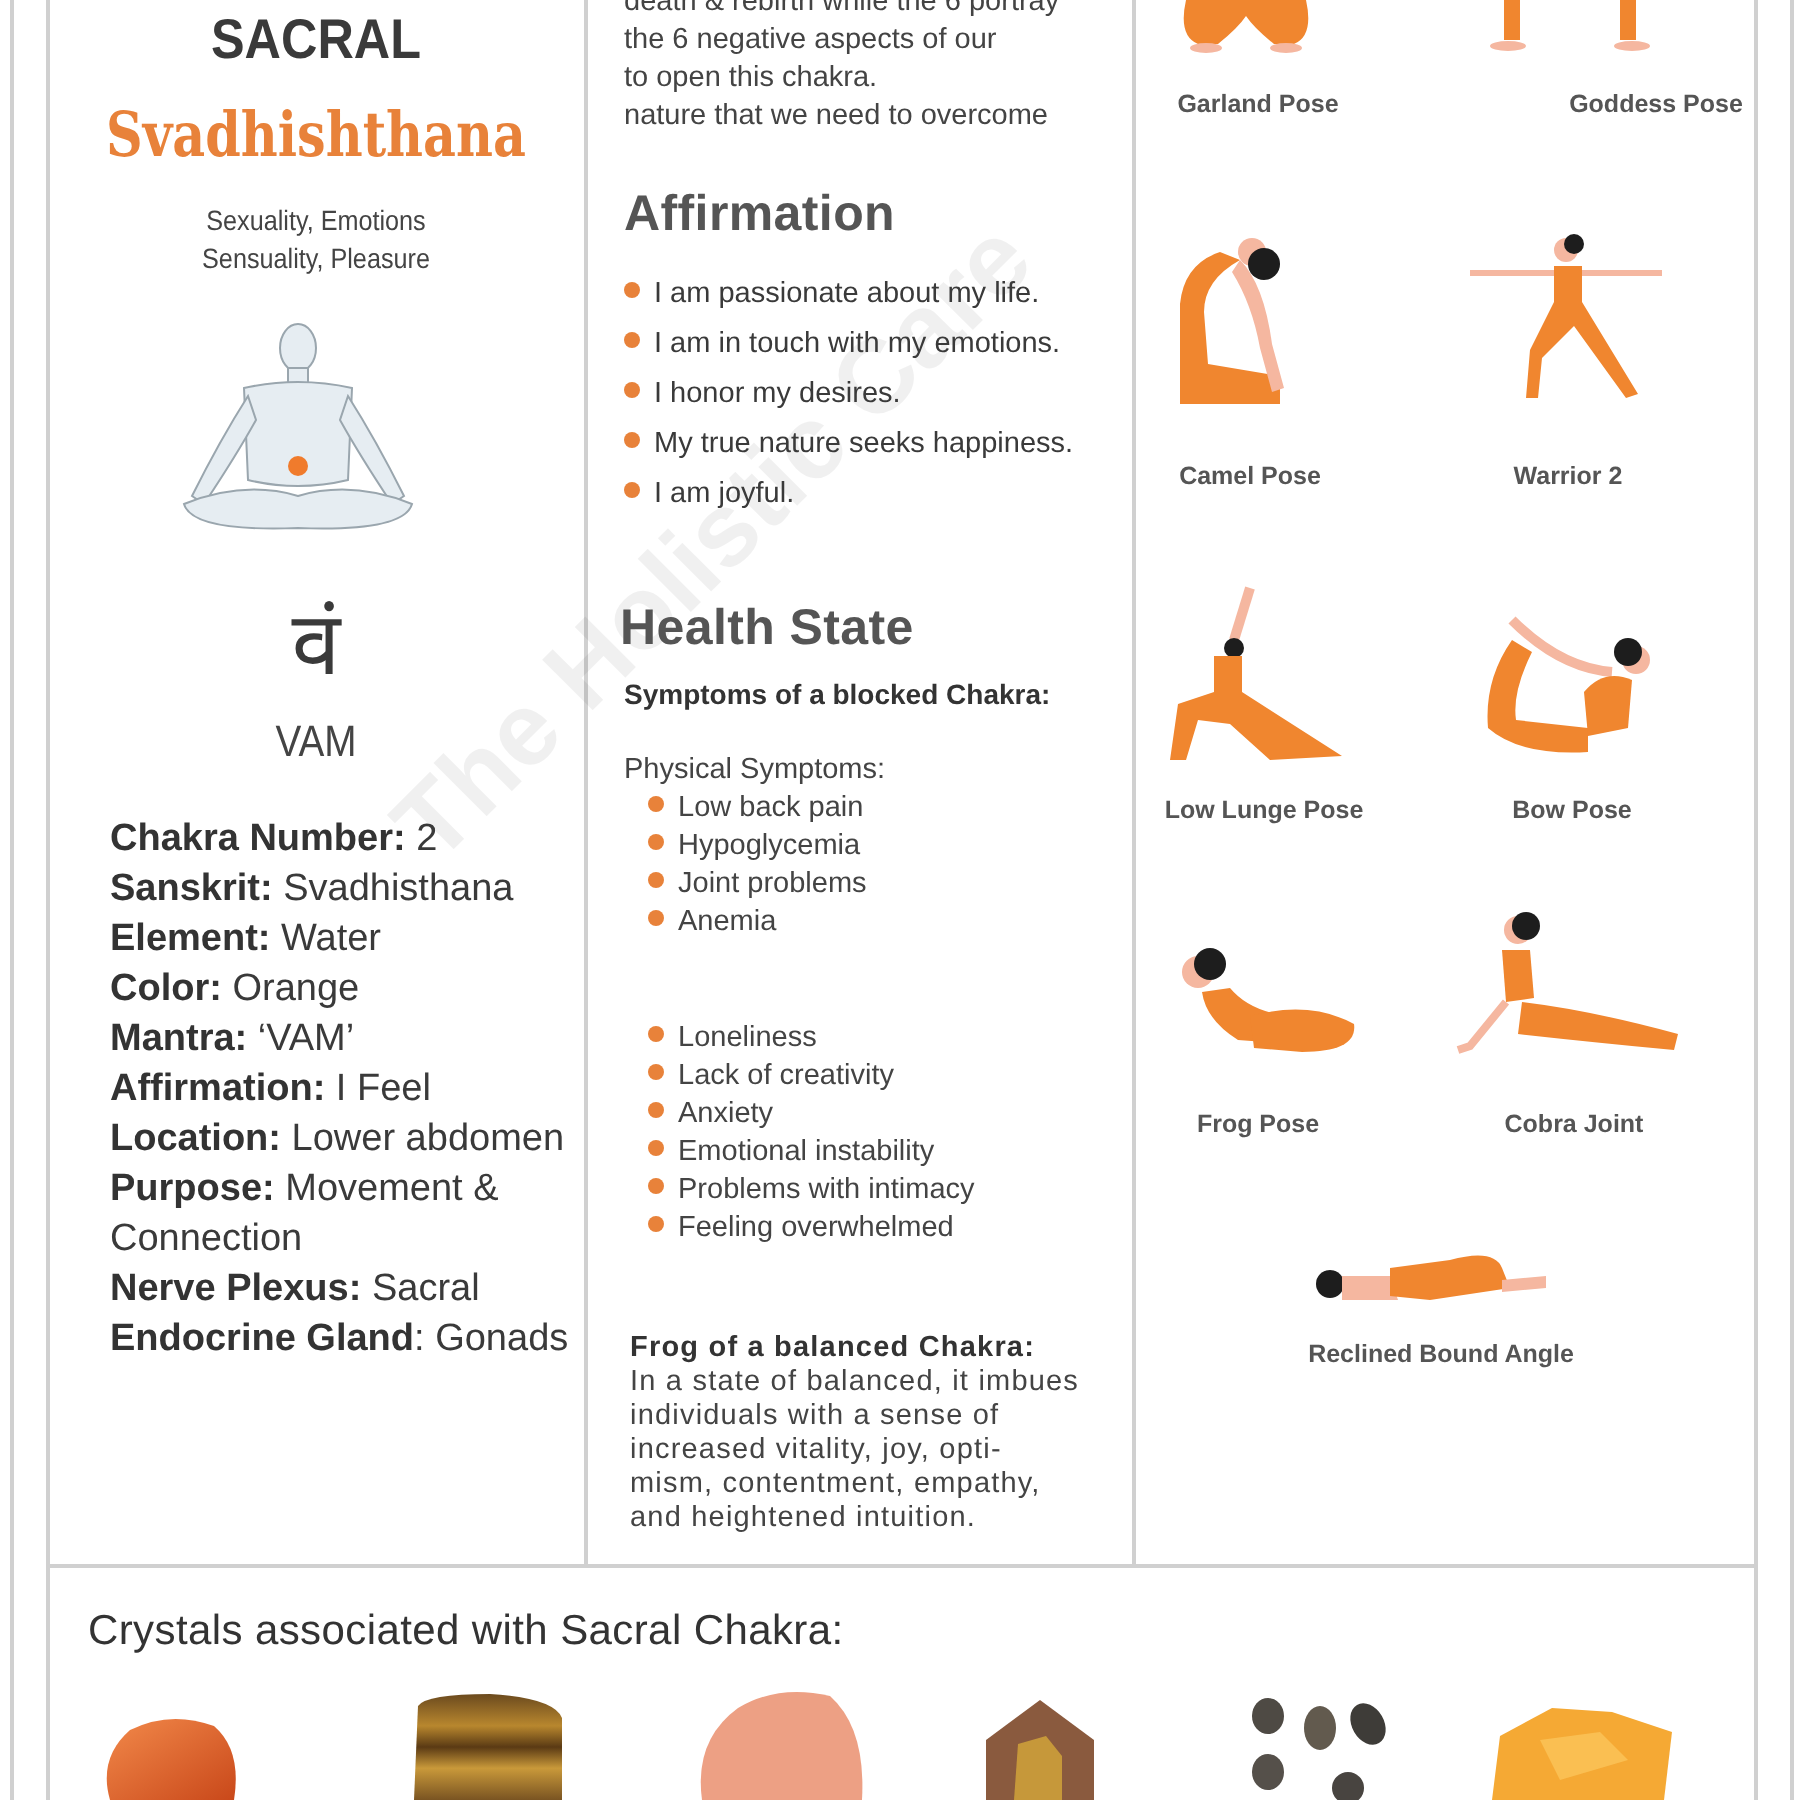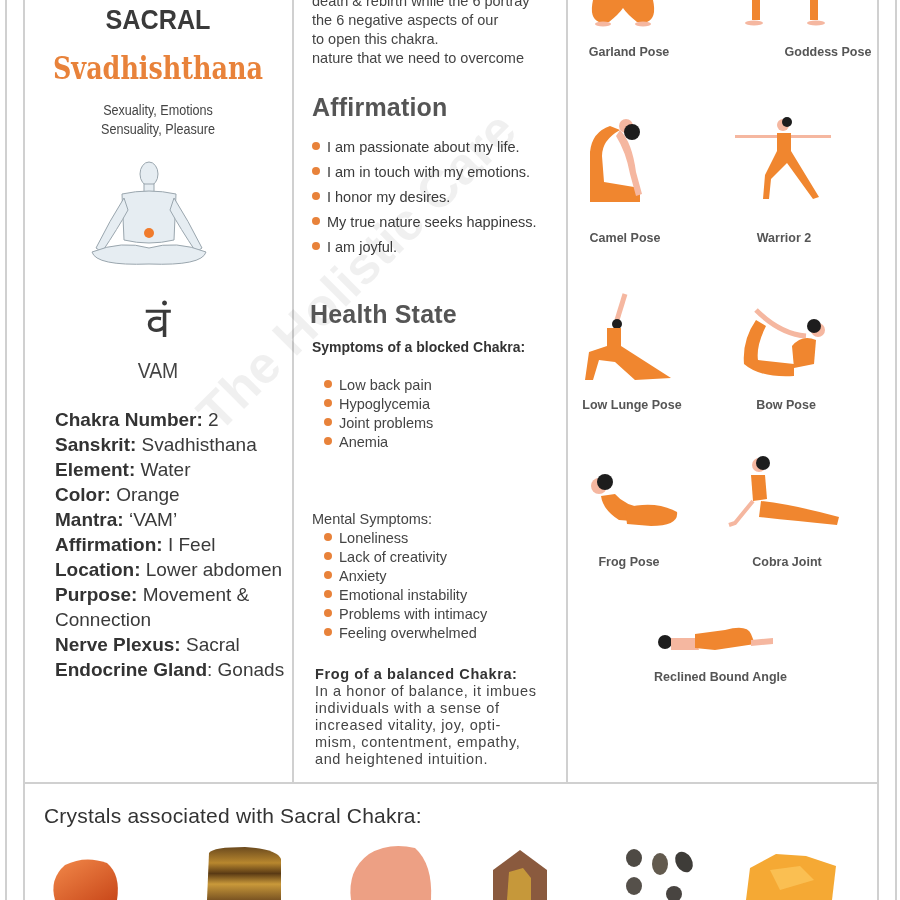--- a/index.html
+++ b/index.html
@@ -100,39 +100,39 @@
   <div><span class="bullet"></span><span>I am in touch with my emotions.</span></div>
   <div><span class="bullet"></span><span>I honor my desires.</span></div>
   <div><span class="bullet"></span><span>My true nature seeks happiness.</span></div>
   <div><span class="bullet"></span><span>I am joyful.</span></div>
 </div>
 
 <div class="mid h2" style="top:300px;left:310px;">Health State</div>
 <div class="mid sym-head" style="top:339px;">Symptoms of a blocked Chakra:</div>
 
 <div class="mid sym-list" style="top:376px;">
+  <div>Physical Symptoms:</div>
   <div class="item"><span class="bullet"></span><span>Low back pain</span></div>
   <div class="item"><span class="bullet"></span><span>Hypoglycemia</span></div>
   <div class="item"><span class="bullet"></span><span>Joint problems</span></div>
   <div class="item"><span class="bullet"></span><span>Anemia</span></div>
 </div>
 
 <div class="mid sym-list" style="top:510px;">
-  <div>Mental Symptoms:</div>
   <div class="item"><span class="bullet"></span><span>Loneliness</span></div>
   <div class="item"><span class="bullet"></span><span>Lack of creativity</span></div>
   <div class="item"><span class="bullet"></span><span>Anxiety</span></div>
   <div class="item"><span class="bullet"></span><span>Emotional instability</span></div>
   <div class="item"><span class="bullet"></span><span>Problems with intimacy</span></div>
   <div class="item"><span class="bullet"></span><span>Feeling overwhelmed</span></div>
 </div>
 
 <div class="mid balanced" style="top:666px;left:315px;">
   <div class="sym-head" style="font-size:14.5px;letter-spacing:0.6px;">Frog of a balanced Chakra:</div>
-  <div>In a honor of balance, it imbues</div>
+  <div>In a state of balanced, it imbues</div>
   <div>individuals with a sense of</div>
   <div>increased vitality, joy, opti-</div>
   <div>mism, contentment, empathy,</div>
   <div>and heightened intuition.</div>
 </div>
 
 <svg class="pose-fig" style="left:585px;top:0;" width="75" height="28" viewBox="0 0 75 28">
   <path d="M8 0 Q4 18 14 22 L24 22 Q34 14 38 8 Q42 14 52 22 L62 22 Q72 18 68 0 Z" fill="#f0862f"></path>
   <ellipse cx="18" cy="24" rx="8" ry="2.5" fill="#f5b7a0"></ellipse>
     <ellipse cx="58" cy="24" rx="8" ry="2.5" fill="#f5b7a0"></ellipse>

